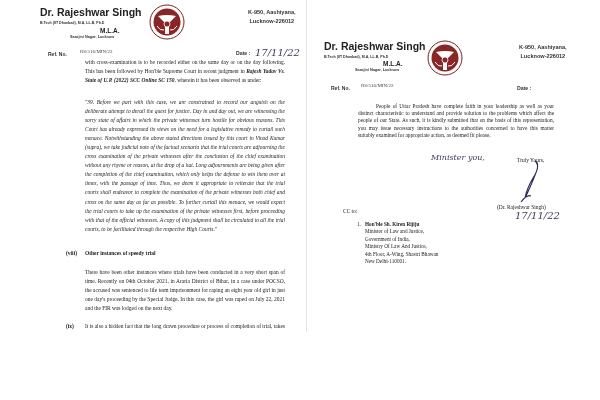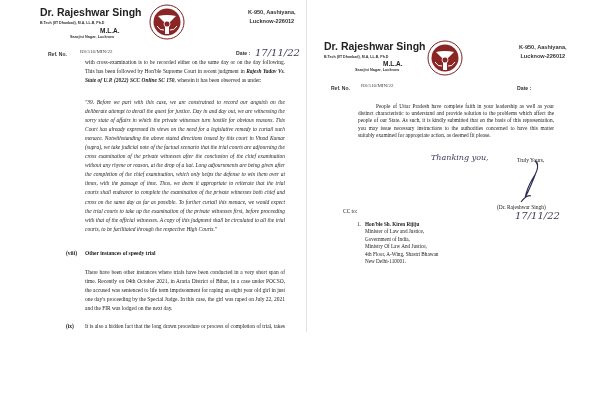--- a/index.html
+++ b/index.html
@@ -99,21 +99,21 @@
     <div>K-950, Aashiyana,</div>
     <div>Lucknow-226012</div>
   </div>
 
   <div class="ref-label" style="left:24px;top:85px;">Ref. No.</div>
   <div class="ref-val" style="left:54px;top:83px;">RS/516/MIN/22</div>
   <div class="date-label" style="left:210px;top:85px;">Date :</div>
 
   <div class="txt" style="left:51px;top:103px;width:196px;text-indent:18px;line-height:7.2px;font-size:5.3px;">People of Uttar Pradesh have complete faith in your leadership as well as your distinct characteristic to understand and provide solution to the problems which affect the people of our State. As such, it is kindly submitted that on the basis of this representation, you may issue necessary instructions to the authorities concerned to have this matter suitably examined for appropriate action, as deemed fit please.</div>
 
-  <div class="hand" style="left:124px;top:153px;font-size:8px;">Thanking you,</div>
+  <div class="hand" style="left:124px;top:153px;font-size:8px;">Minister you,</div>
   <div class="txt" style="left:210px;top:156px;width:60px;text-align:left;">Truly Yours,</div>
 
   <svg class="sig" style="left:200px;top:158px;" width="40" height="50" viewBox="0 0 40 50">
     <path d="M28 3 Q34 8 26 20 Q20 30 18 40 Q24 28 30 12 Q32 4 28 3 Z M14 44 Q20 36 24 38" stroke="#2b2b55" stroke-width="1.1" fill="none"></path>
   </svg>
 
   <div class="txt" style="left:190px;top:203px;width:100px;text-align:left;">(Dr. Rajeshwar Singh)</div>
   <div class="hand" style="left:208px;top:210px;">17/11/22</div>
 
   <div class="txt" style="left:36px;top:207px;width:60px;text-align:left;">CC to:</div>

